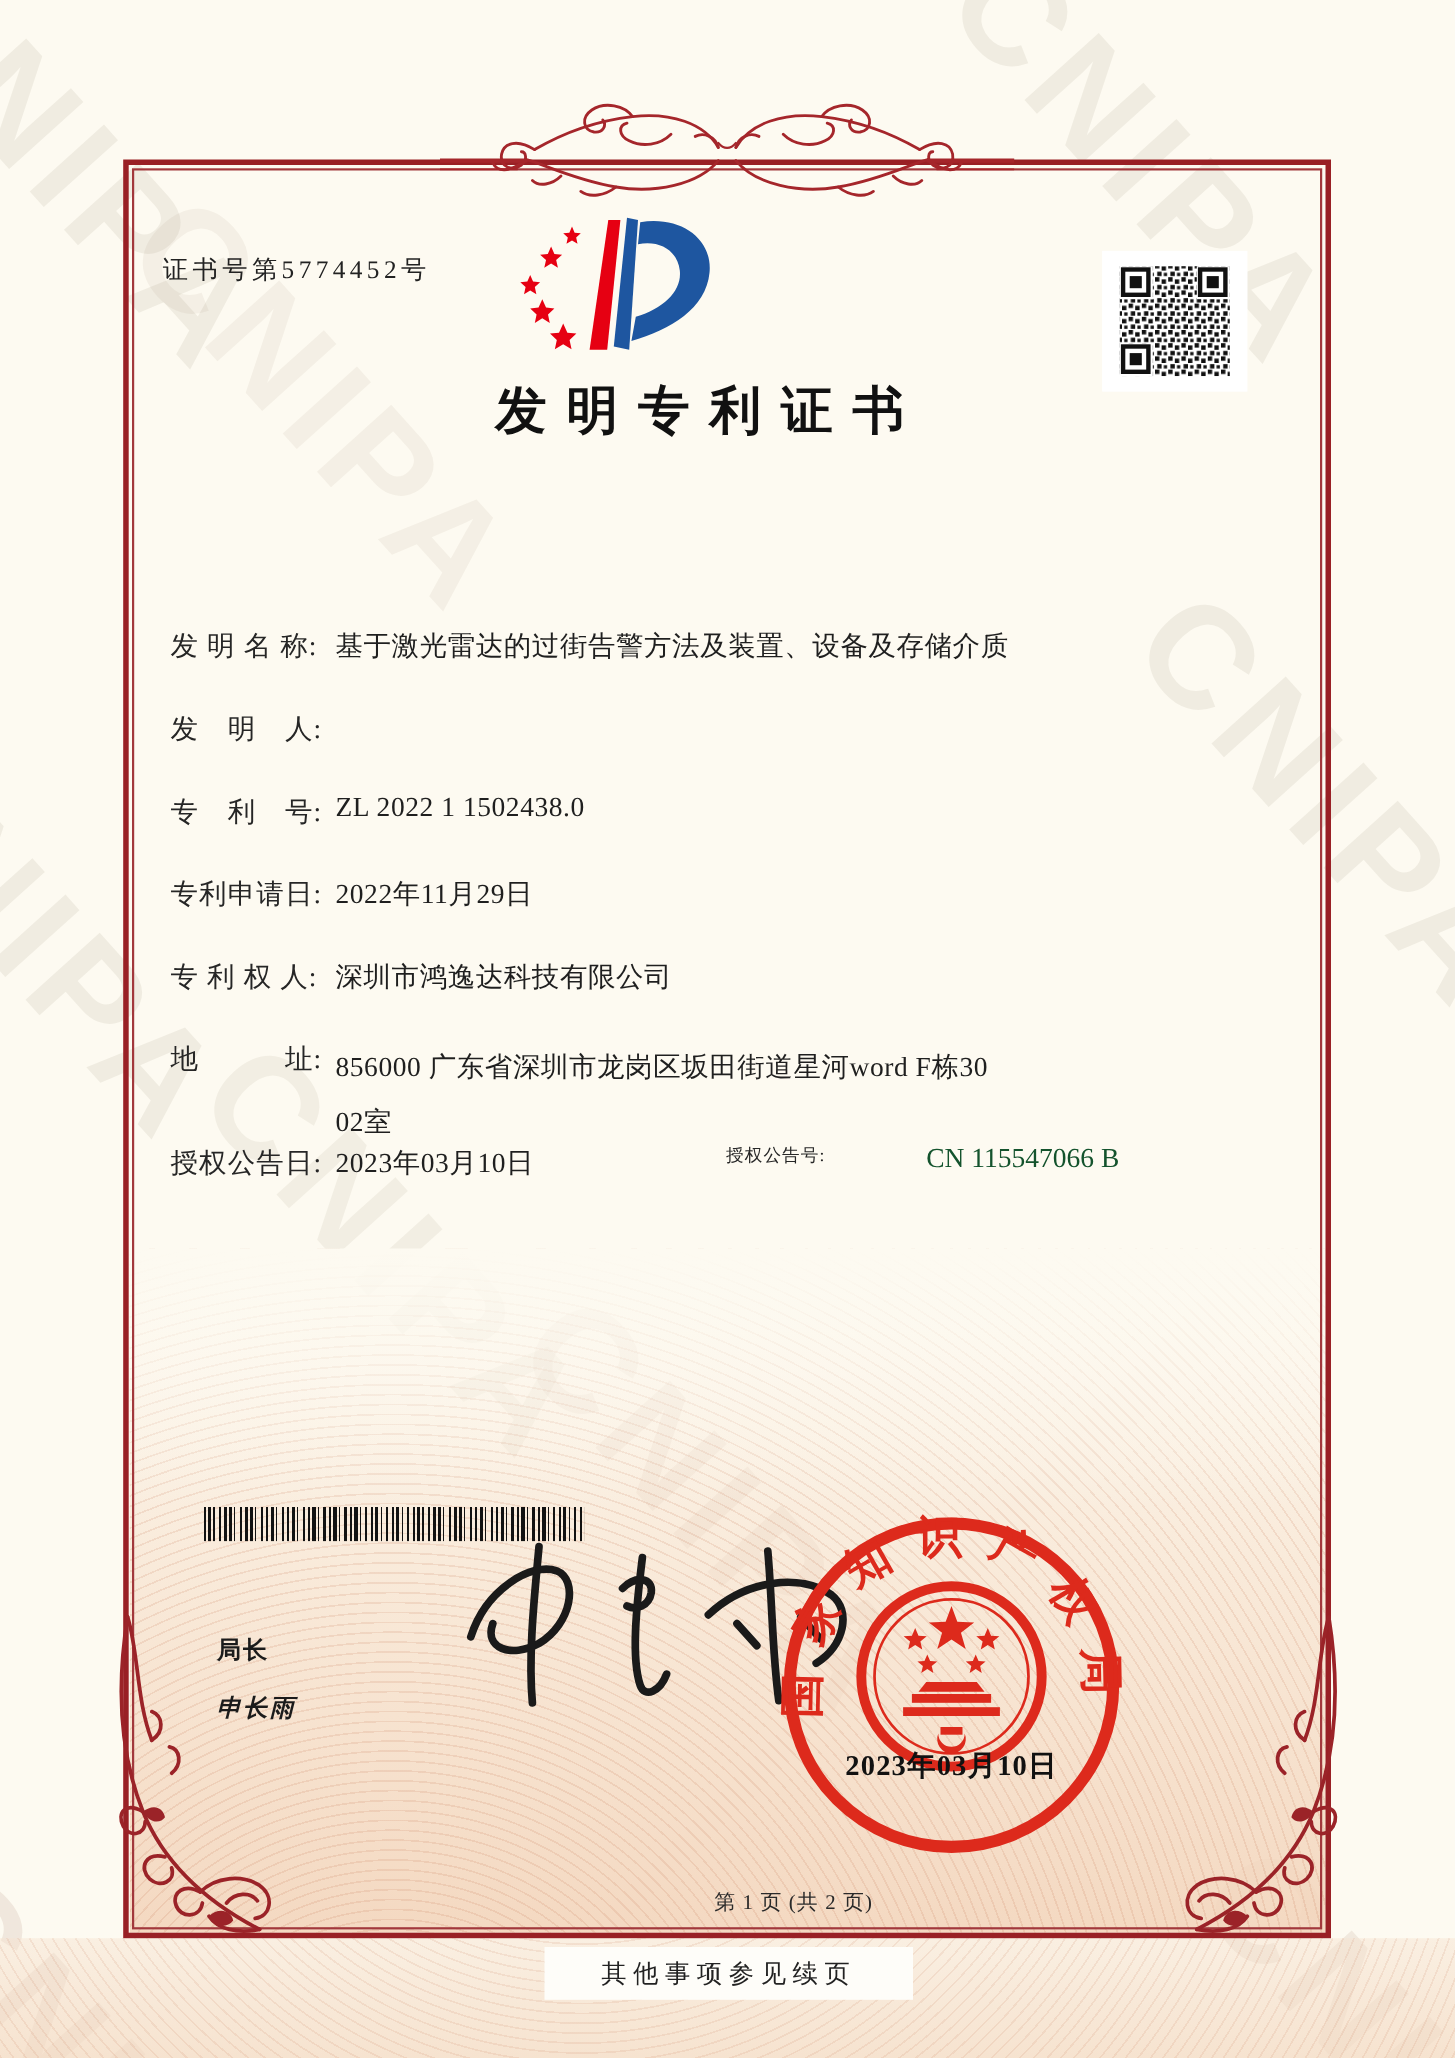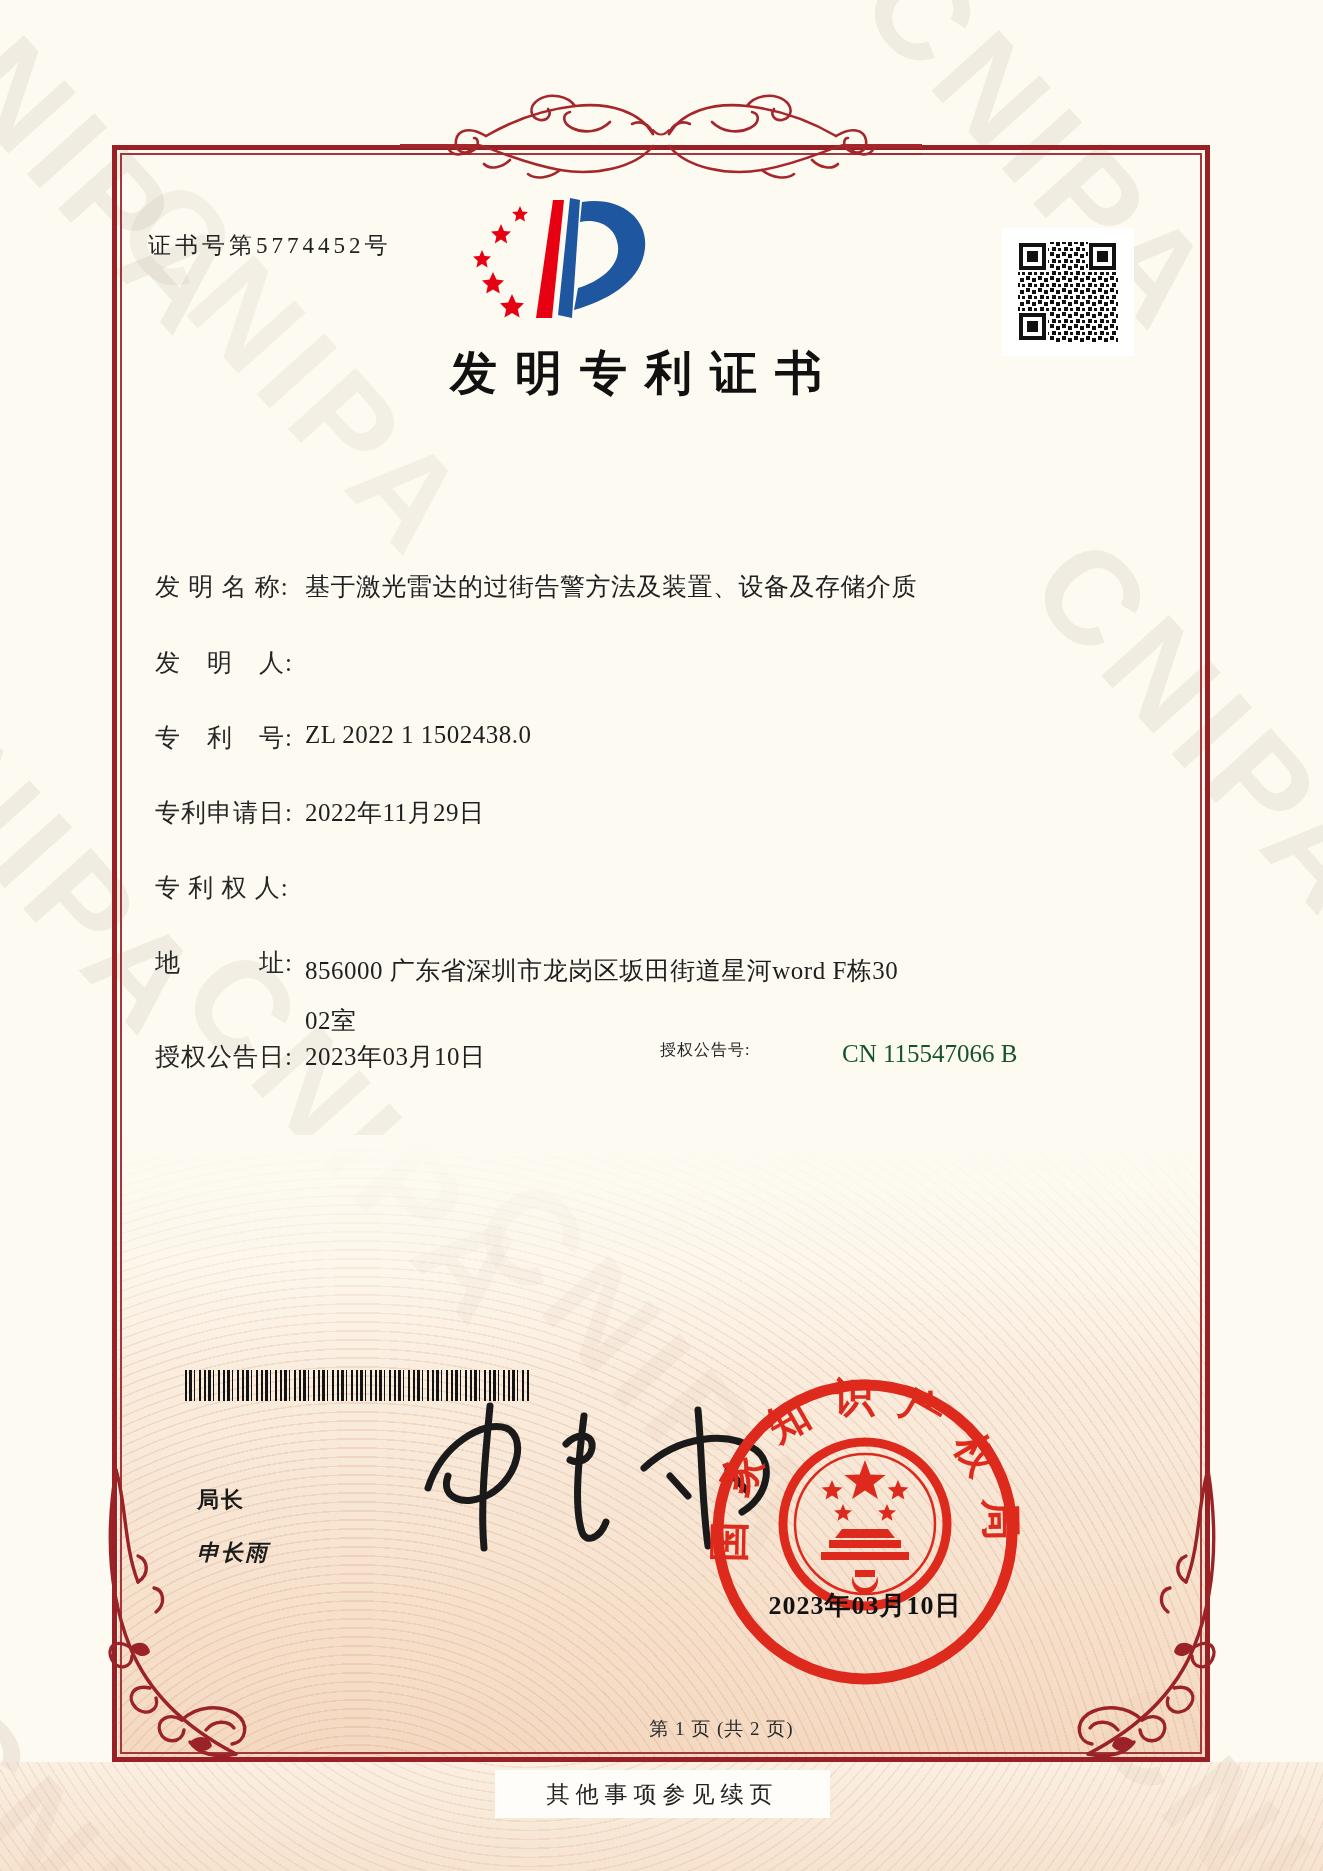--- a/index.html
+++ b/index.html
@@ -203,20 +203,21 @@
 
   <span class="lbl" style="top:646px">发　明　人:</span>
 
   <span class="lbl" style="top:721px">专　利　号:</span>
   <span class="val" style="top:721px">ZL 2022 1 1502438.0</span>
 
   <span class="lbl" style="top:796px">专利申请日:</span>
   <span class="val" style="top:796px">2022年11月29日</span>
 
   <span class="lbl" style="top:871px">专 利 权 人:</span>
+  <span class="val" style="top:871px">深圳市鸿逸达科技有限公司</span>
 
   <span class="lbl" style="top:946px">地　　　址:</span>
   <span class="val addr" style="top:946px">856000 广东省深圳市龙岗区坂田街道星河word F栋3002室</span>
 
   <span class="lbl" style="top:1040px">授权公告日:</span>
   <span class="val" style="top:1040px">2023年03月10日</span>
   <span class="lbl2" style="top:1040px">授权公告号:</span>
   <span class="val2" style="top:1040px">CN 115547066 B</span>
 
 

